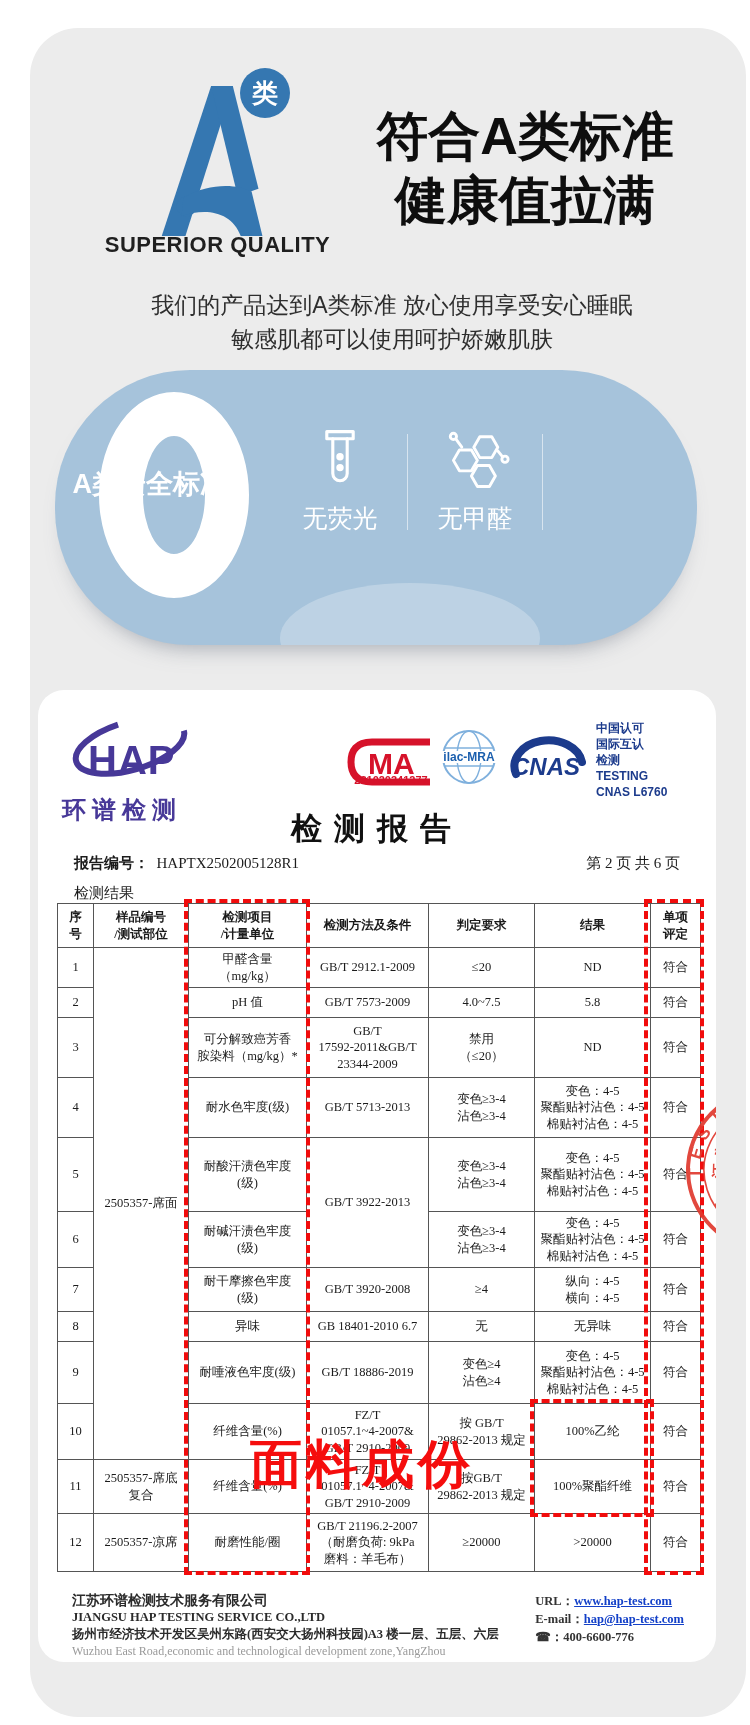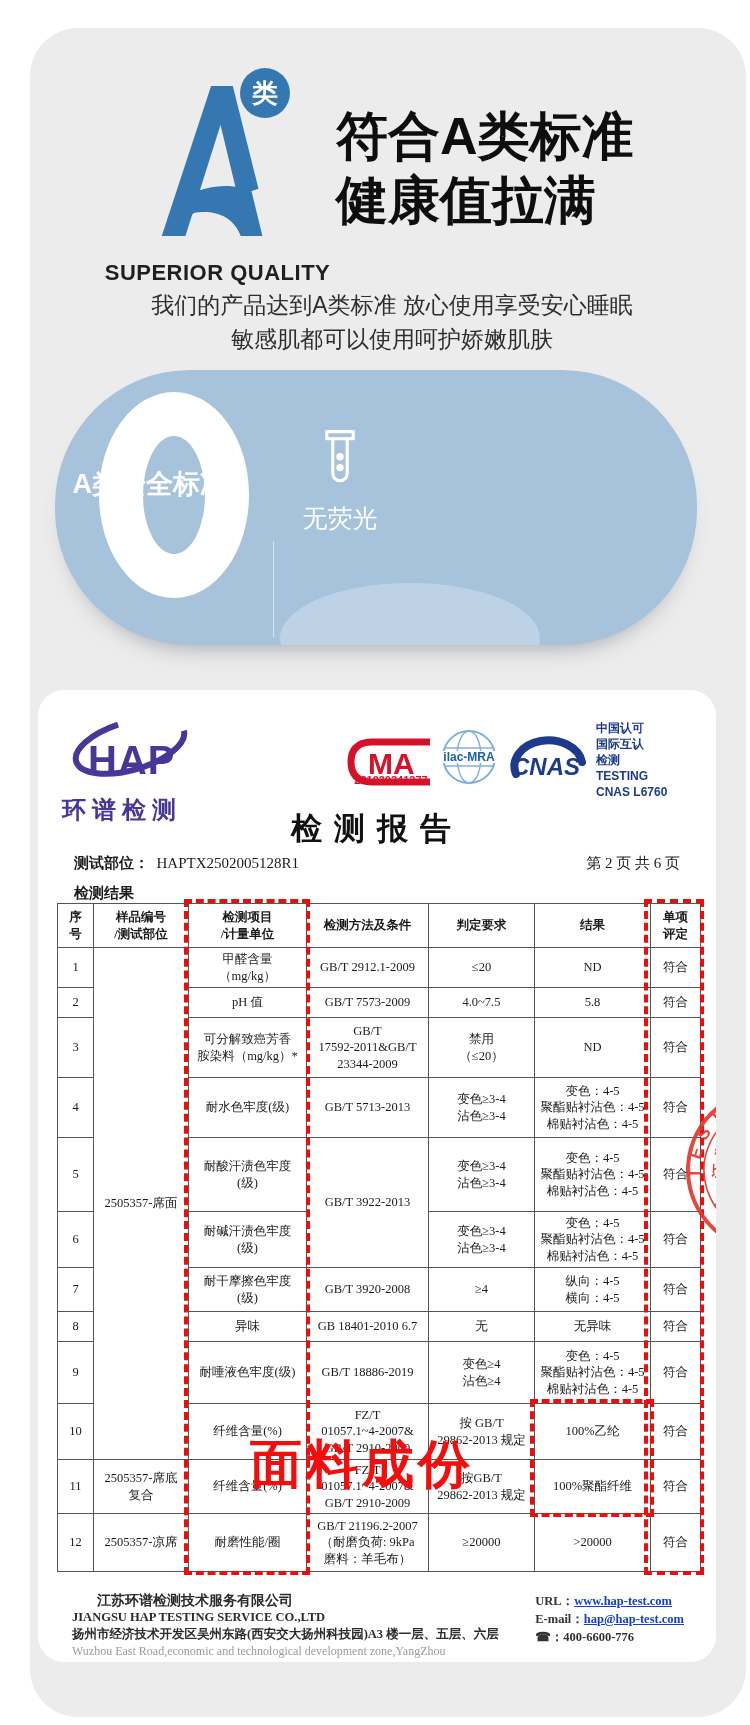--- a/index.html
+++ b/index.html
@@ -8,35 +8,35 @@
   .abs{position:absolute;}
 
   
   .gray-bg{left:30px;top:28px;width:716px;height:1689px;background:#ececec;border-radius:48px;}
 
   
   .logo-a{left:158px;top:80px;width:122px;height:158px;}
   .badge{left:240px;top:68px;width:50px;height:50px;border-radius:50%;background:#3577b1;color:#fff;
          display:flex;align-items:center;justify-content:center;font-size:26px;font-weight:bold;}
   .superior{left:100px;top:232px;width:235px;text-align:center;font-size:22px;font-weight:bold;
-            color:#1f1f1f;letter-spacing:.5px;margin-top:28px;}
-  .hero-title{left:336px;top:104px;width:360px;text-align:left;font-size:52px;line-height:64px;
+            color:#1f1f1f;letter-spacing:.5px;}
+  .hero-title{left:345px;top:104px;width:360px;text-align:center;font-size:52px;line-height:64px;
               font-weight:900;color:#0e0e0e;}
   .hero-sub{left:0;top:288px;width:750px;text-align:center;font-size:23px;line-height:34px;color:#2e2e2e;margin-left:17px;}
 
   
   .banner{left:55px;top:370px;width:642px;height:275px;background:#a6c3db;border-radius:135px;
           overflow:hidden;box-shadow:0 16px 22px -14px rgba(100,110,125,.55);}
   .banner::after{content:"";position:absolute;left:225px;bottom:-48px;width:260px;height:110px;
                  background:rgba(255,255,255,.26);border-radius:50%;}
   .ring{position:absolute;left:44px;top:22px;width:150px;height:206px;border:44px solid #fff;
         border-radius:50%;box-sizing:border-box;}
   .ring-label{position:absolute;left:0px;top:96px;width:200px;text-align:center;color:#fff;
               font-size:27px;font-weight:bold;}
-  .features{position:absolute;left:218px;top:52px;width:412px;display:flex;align-items:flex-start;flex-direction:column;}
+  .features{position:absolute;left:218px;top:52px;width:412px;display:flex;align-items:center;}
   .feature{width:134px;display:flex;flex-direction:column;align-items:center;}
   .feature svg{width:72px;height:72px;}
   .feature .flabel{margin-top:8px;color:#fff;font-size:25px;font-weight:500;}
   .feat-divider{width:1px;height:96px;background:rgba(255,255,255,.55);margin-top:6px;}
 
   
   .report{left:38px;top:690px;width:678px;height:972px;background:#fff;border-radius:26px;overflow:hidden;
           font-family:"Liberation Serif","DejaVu Serif",serif;color:#1c1c1c;}
   .report .abs{position:absolute;}
 
@@ -48,21 +48,21 @@
            font-weight:bold;font-family:"Liberation Sans",sans-serif;}
   .ilac{left:402px;top:38px;width:58px;height:58px;}
   .cnas{left:464px;top:40px;width:88px;height:56px;}
   .acc-text{left:558px;top:30px;width:112px;font-size:12px;line-height:16px;font-weight:bold;
             color:#1c3b8c;white-space:pre-line;font-family:"Liberation Sans",sans-serif;}
 
   .report-title{left:0;top:118px;width:678px;text-align:center;font-size:31px;font-weight:bold;
                 letter-spacing:12px;color:#111;}
   .repno-row{left:36px;top:164px;width:606px;display:flex;justify-content:space-between;font-size:15px;}
   .repno-row b{font-weight:bold;}
-  .results-label{left:36px;top:194px;font-size:15px;font-weight:bold;}
+  .results-label{left:36px;top:194px;font-size:15px;font-weight:normal;}
 
   table.rt{position:absolute;left:19px;top:213px;width:643px;border-collapse:collapse;table-layout:fixed;
            font-size:12.5px;line-height:1.3;color:#1b1b1b;}
   .rt th,.rt td{border:1px solid #555;text-align:center;vertical-align:middle;white-space:pre-line;
                 padding:1px 2px;overflow:hidden;}
   .rt th{font-weight:bold;}
   .rt thead tr{height:44px;}
   .rt tbody tr:nth-child(1){height:40px}  .rt tbody tr:nth-child(2){height:30px}
   .rt tbody tr:nth-child(3){height:60px}  .rt tbody tr:nth-child(4){height:60px}
   .rt tbody tr:nth-child(5){height:74px}  .rt tbody tr:nth-child(6){height:56px}
@@ -77,21 +77,21 @@
   .ov-result{left:492px;top:709px;width:124px;height:118px;}
   .ov-text{position:absolute;color:#f50d0d;font-weight:900;font-family:"Liberation Sans","DejaVu Sans",sans-serif;
            white-space:nowrap;}
   .ov-text1{left:50px;top:508px;width:586px;text-align:center;font-size:54px;letter-spacing:2px;}
   .ov-text2{left:212px;top:740px;font-size:52px;letter-spacing:4px;}
 
   .seal{left:630px;top:380px;width:200px;height:200px;opacity:.92;}
 
   .report-footer{left:34px;top:902px;width:612px;display:flex;justify-content:space-between;}
   .rf-left{font-size:12.5px;line-height:17px;color:#2b2b2b;font-weight:bold;}
-  .rf-cn{font-size:14px;margin-left:25px;}
+  .rf-cn{font-size:14px;}
   .rf-addr-en{color:#9a9a9a;font-weight:normal;font-size:12px;}
   .rf-right{font-size:12.5px;line-height:18px;color:#333;font-weight:bold;text-align:left;}
   .rf-link{color:#1340c8;text-decoration:underline;cursor:pointer;}
 </style>
 </head>
 <body>
 
 <div id="page">
   <div class="abs gray-bg"></div>
 
@@ -175,21 +175,21 @@
 
     <div class="abs acc-text">中国认可
 国际互认
 检测
 TESTING
 CNAS L6760</div>
 
     <div class="abs report-title">检测报告</div>
 
     <div class="abs repno-row">
-      <span><b>测试部位：</b>&nbsp;&nbsp;<span>HAPTX2502005128R1</span></span>
+      <span><b>报告编号：</b>&nbsp;&nbsp;<span>HAPTX2502005128R1</span></span>
       <span>第 2 页 共 6 页</span>
     </div>
 
     <div class="abs results-label">检测结果</div>
 
     <table class="rt">
       <colgroup>
         <col style="width:36px">
           <col style="width:95px">
           <col style="width:118px">

